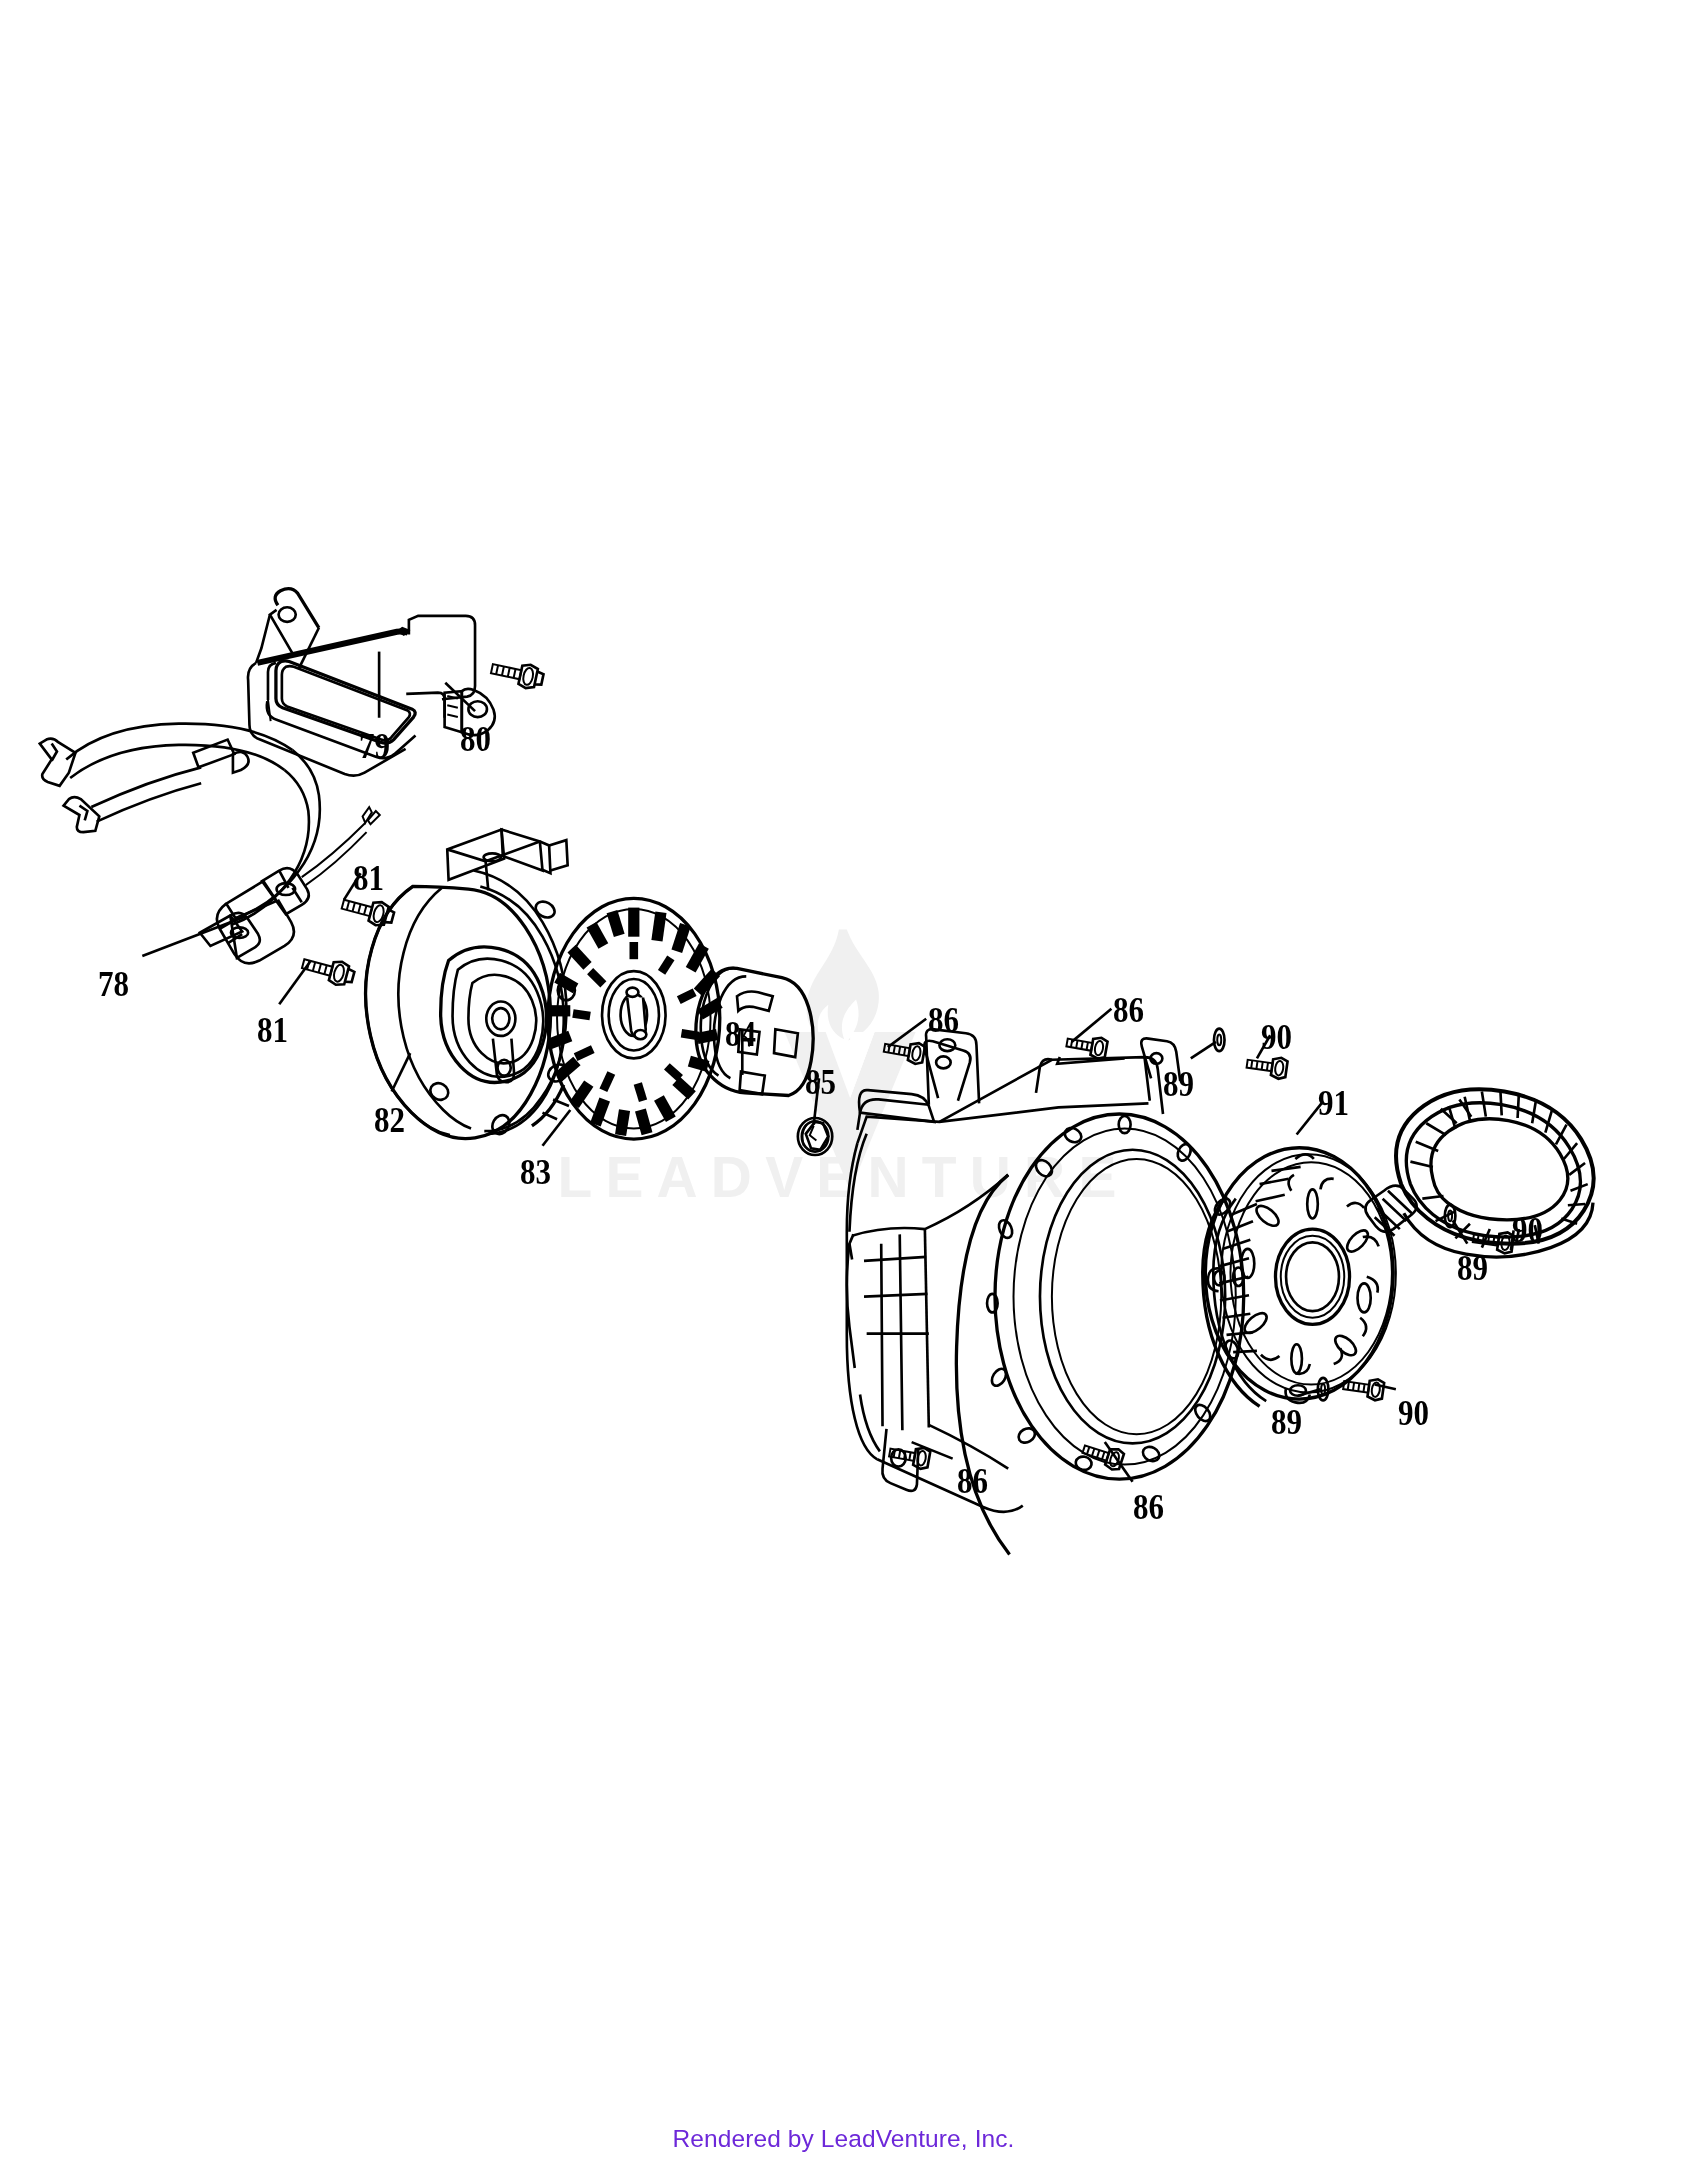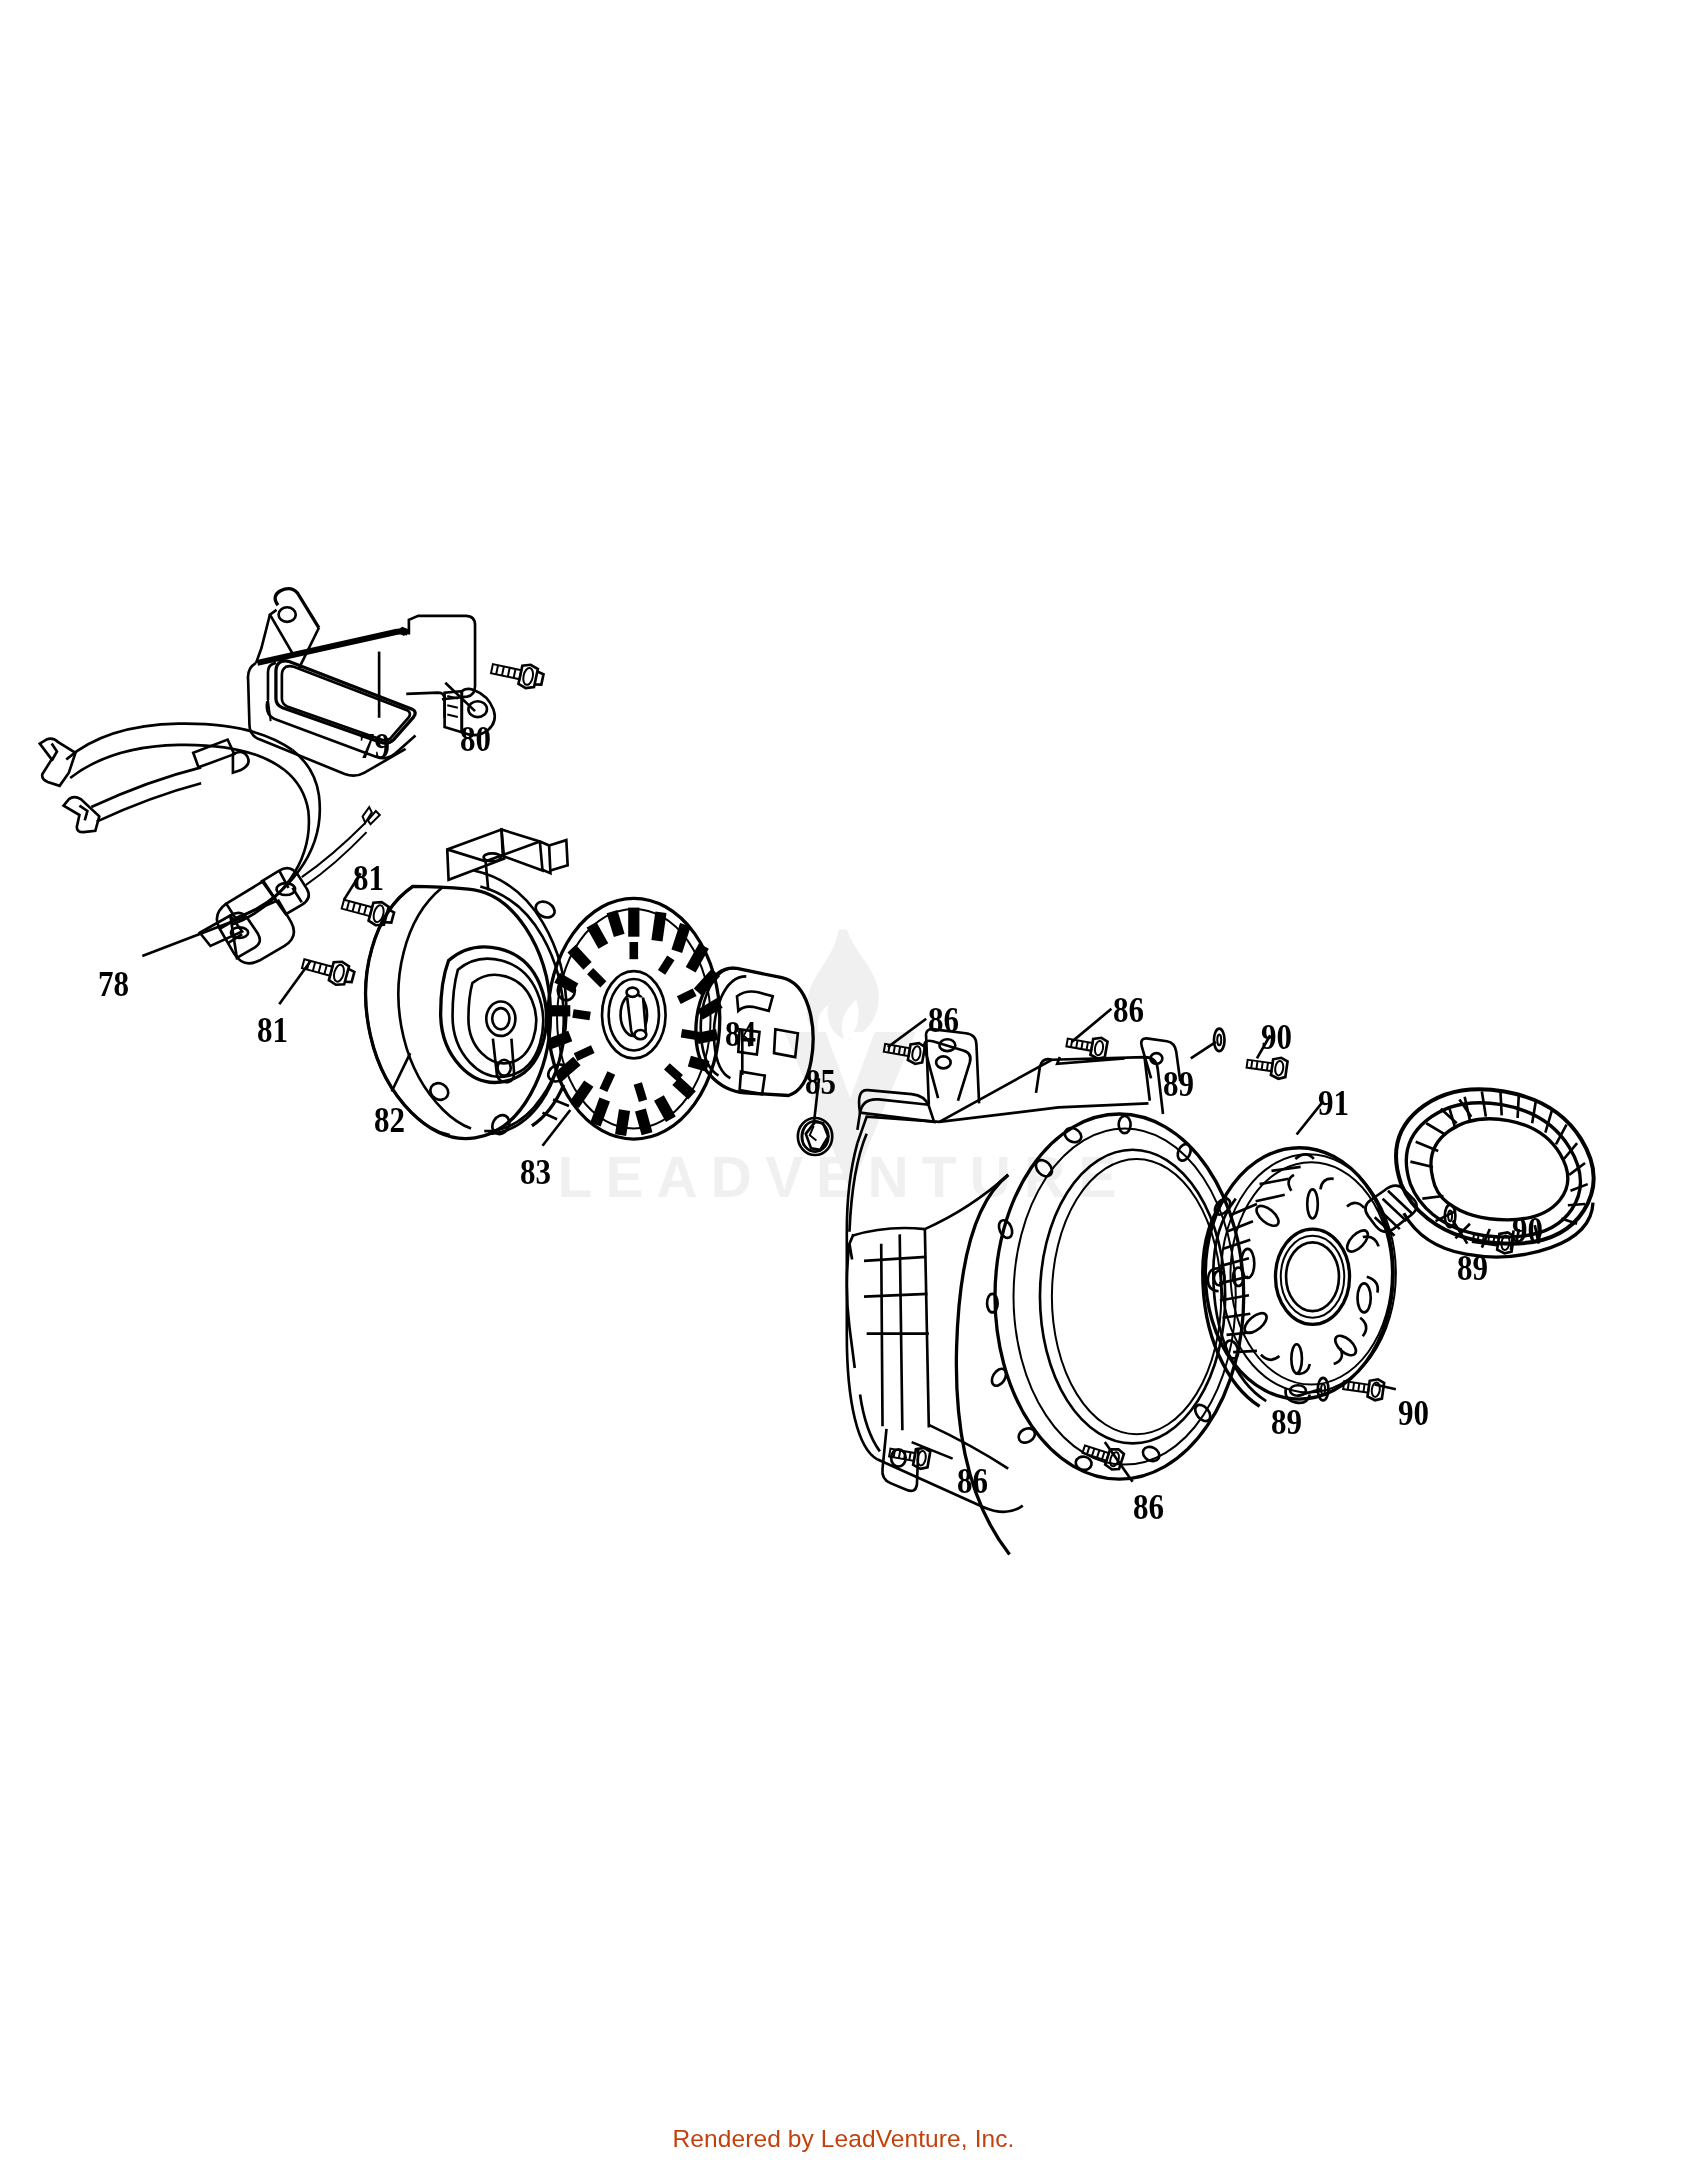--- a/index.html
+++ b/index.html
@@ -1,21 +1,21 @@
 <!DOCTYPE html>
 <html style="font-size:10.6px"><head>
 <meta charset="utf-8">
 <style>
   html,body{margin:0;padding:0;background:#ffffff;}
   body{width:1687px;height:2183px;position:relative;overflow:hidden;
        font-family:"Liberation Serif", serif;}
   #sheet{position:absolute;inset:0;background:#fff;}
   #diagram{position:absolute;left:0;top:0;width:1687px;height:2183px;}
   #footer{position:absolute;left:0;top:2125px;width:1687px;text-align:center;
-          font-family:"Liberation Sans", sans-serif;font-size:24.5px;color:#c2410c;
+          font-family:"Liberation Sans", sans-serif;font-size:24.5px;color:#6d28d9;
           letter-spacing:0.1px;}
   .lbl{font-family:"Liberation Serif", serif;font-weight:700;font-size:36px;
        color:#000;position:absolute;line-height:1;white-space:nowrap;
        transform:scaleX(.86);transform-origin:left top;}
 </style>
 </head>
 <body>
 
 <div id="sheet">
 

